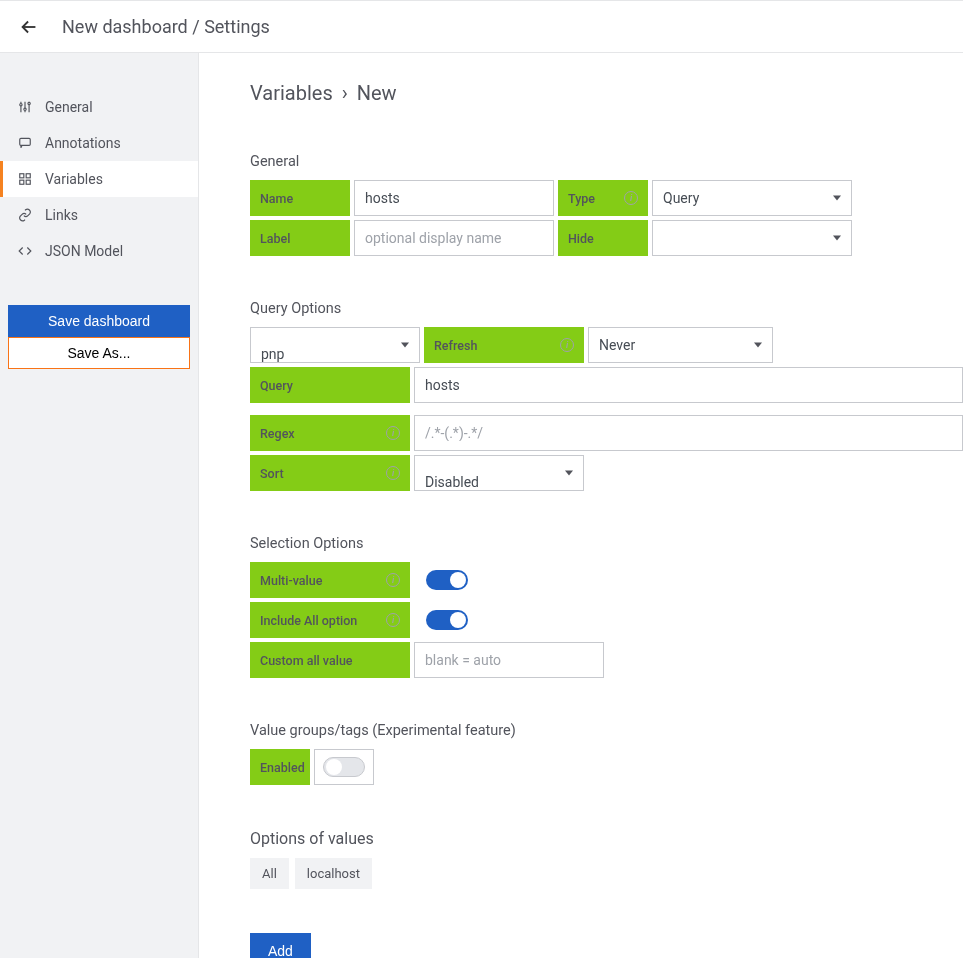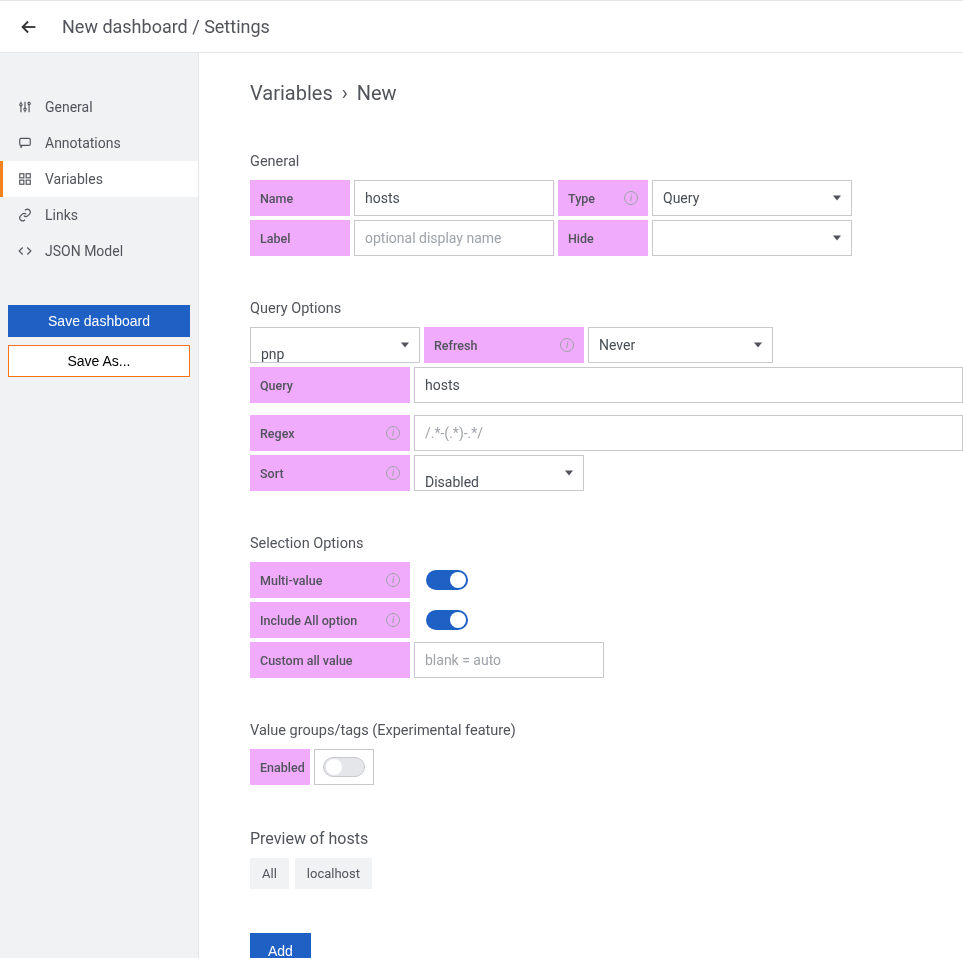--- a/index.html
+++ b/index.html
@@ -36,34 +36,34 @@
     border-left: 3px solid transparent;
   }
   .side-item .icn { width:16px; height:16px; display:flex; align-items:center; justify-content:center; color:#52545c;}
   .side-item.selected { background:#fff; border-left-color:#f58220; }
   .side-buttons { margin-top: 36px; padding: 0 8px; }
   .btn {
     width: 100%; height: 32px; border: 1px solid #f97316;
     background:#fff; font-size:14px; cursor:pointer;
   }
   .btn.primary { background:#1f60c4; color:#fff; border-color:#1f60c4; }
-  .btn + .btn { margin-top: 8px; }
+  .btn + .btn { }
 
   
   .main { flex:1; padding: 28px 0 40px 34px; overflow:auto; }
   .page-title { font-size:20px; color:#52545c; margin-bottom: 48px; font-weight:400;}
   .page-title .chev { margin: 0 4px; }
   .page-title .sub { color:#52545c; }
 
   .section { margin-bottom: 44px; }
   .section-title { font-size:14.5px; color:#52545c; margin-bottom: 10px; font-weight:400;}
 
   .row { display:flex; align-items:stretch; margin-bottom:4px; gap:4px; }
   .lbl {
-    background:#f0abfc; display:flex; align-items:center;
+    background:#84cc16; display:flex; align-items:center;
     padding: 4px 10px; font-size:12.5px; color:#52545c;
     height:36px; font-weight:500;
   }
   .lbl.w100{width:100px;}
   .lbl.w160{width:160px;}
   .lbl.w60{width:60px;}
   .lbl.w90{width:90px;}
   .info-icon { width:14px; height:14px; border:1px solid #9ea2a9; border-radius:50%; font-size:9px; display:flex; align-items:center; justify-content:center; color:#9ea2a9; margin-left:auto;}
   .info-icon::after{content:"i"; font-style:italic;}
 
@@ -289,21 +289,21 @@
         <div class="row">
           <div class="lbl w60">Enabled</div>
           <div style="border:1px solid #c7c9ce; display:flex; align-items:center; padding:0 8px; height:36px;">
             <div class="toggle off"></div>
           </div>
         </div>
       </div>
 
       
       <div class="section">
-        <div class="section-title" style="font-size:16px">Preview of hosts</div>
+        <div class="section-title" style="font-size:16px">Options of values</div>
         <div class="chips" id="preview-chips">
             <div class="chip">All</div>
             <div class="chip">localhost</div>
           </div>
       </div>
 
       <button class="add-btn">Add</button>
 
     </div>
   </div>

